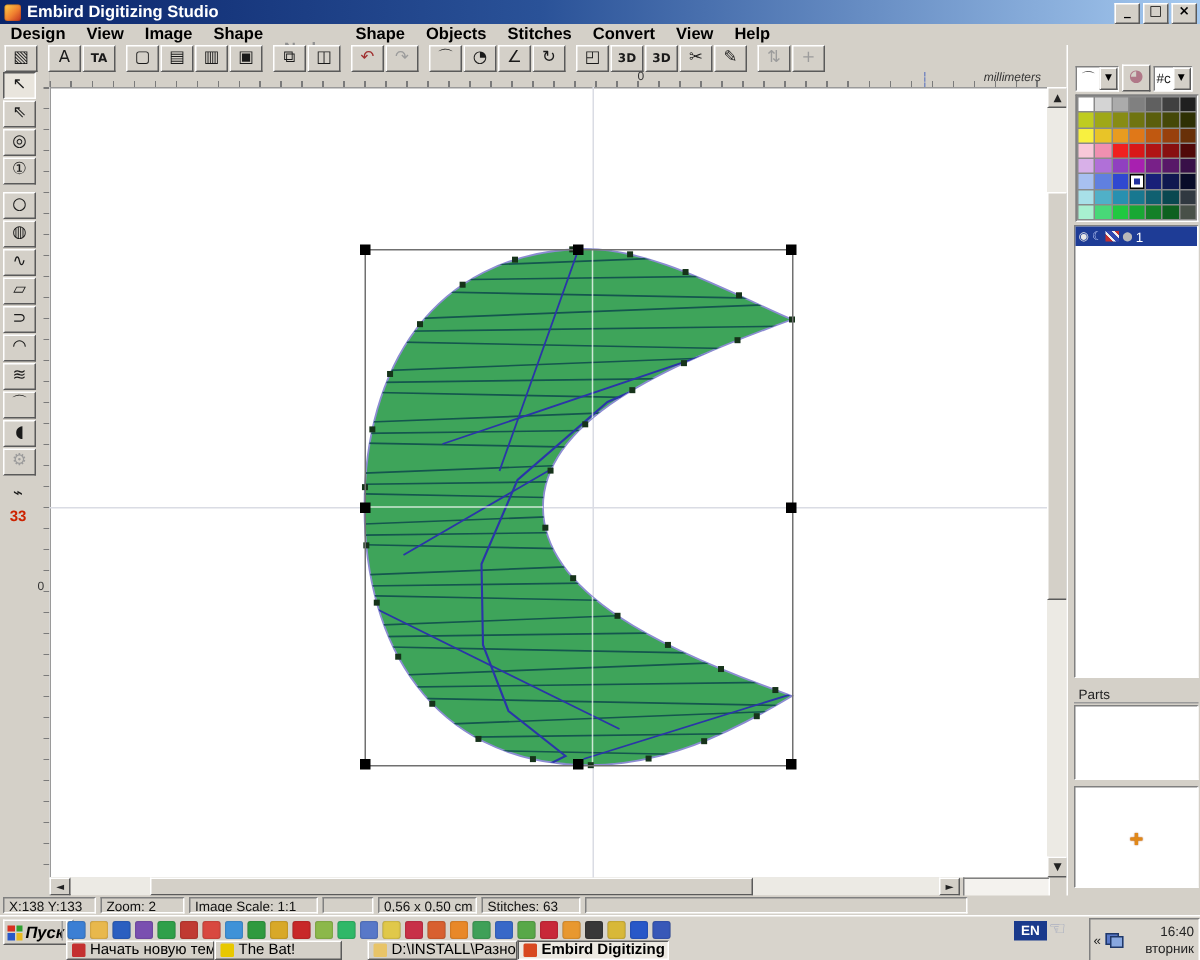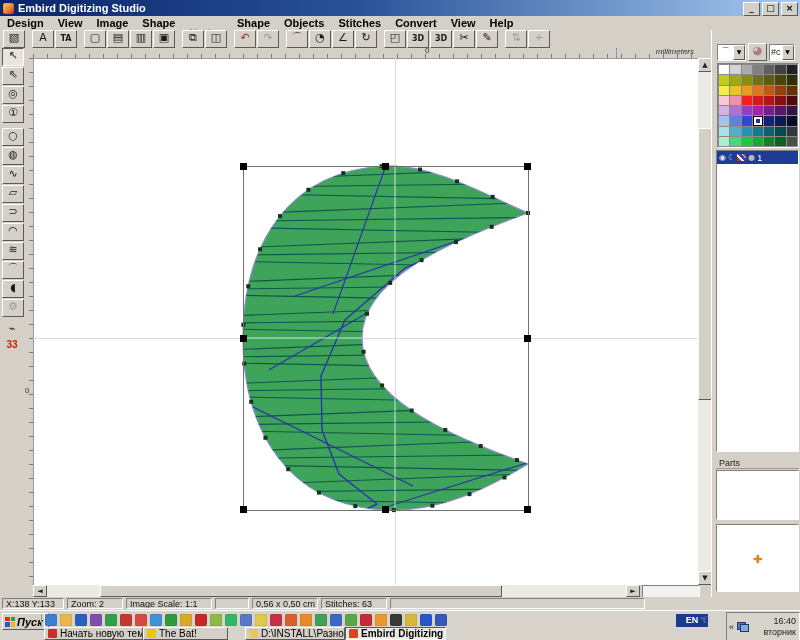--- a/index.html
+++ b/index.html
@@ -124,21 +124,21 @@
   
   .taskbar{position:absolute;left:0;top:610px;width:800px;height:30px;background:#d8d4cc;
     border-top:1px solid #ffffff;}
   .startbtn{position:absolute;left:2px;top:2px;height:15px;padding:0 5px 0 2px;background:#d4d0c8;
     display:flex;align-items:center;gap:2px;font-size:11px;font-weight:bold;font-style:italic;}
   .winflag{width:10px;height:10px;display:grid;grid-template-columns:1fr 1fr;grid-template-rows:1fr 1fr;gap:1px;}
   .winflag i{display:block;}
   .tsep{position:absolute;top:3px;width:2px;height:13px;border-left:1px solid #9a9a9a;border-right:1px solid #fff;}
   .qlrow{position:absolute;left:45px;top:3px;display:flex;gap:3px;}
   .qlicon{width:12px;height:12px;border-radius:2px;box-shadow:inset 0 0 1px rgba(0,0,0,.5);}
-  .lang{position:absolute;left:676px;top:3px;width:32px;height:13px;background:#1a3a8c;color:#fff;
+  .lang{position:absolute;left:676px;top:3px;width:22px;height:13px;background:#1a3a8c;color:#fff;
     font-size:9px;font-weight:bold;text-align:center;line-height:13px;}
   .hand{position:absolute;left:699px;top:1px;font-family:"DejaVu Sans",sans-serif;font-size:13px;color:#98a0bc;}
   .tray{position:absolute;left:726px;top:1px;width:72px;height:27px;background:#d8d4cc;
     display:flex;align-items:center;font-size:9px;color:#222;}
   .tray .chev{margin-left:2px;font-size:9px;}
   .trayicon{width:11px;height:9px;margin:0 3px;position:relative;}
   .trayicon i{position:absolute;display:block;width:7px;height:6px;background:#5878c8;border:1px solid #203868;}
   .trayicon i:last-child{left:3px;top:2px;background:#88a8e0;}
   .clock{margin-left:auto;margin-right:3px;text-align:right;line-height:11px;}
 

